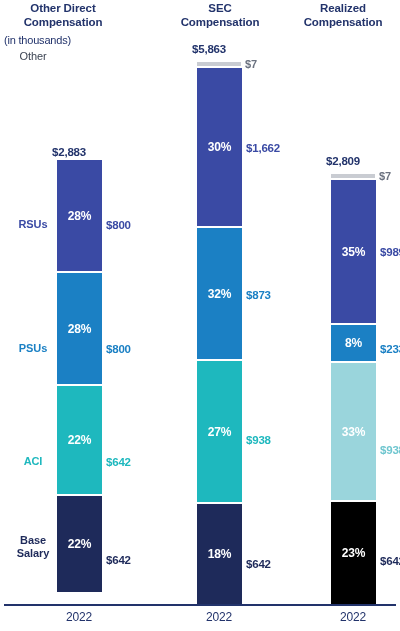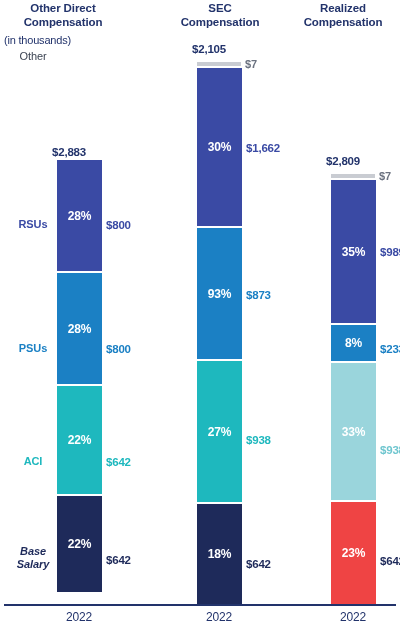--- a/index.html
+++ b/index.html
@@ -129,21 +129,21 @@
     <span class="l1">Realized</span>
     <span class="l2">Compensation</span>
   </div>
 
   <div class="subtitle">(in thousands)</div>
 
   <div class="row-label other" style="top:50px; color:#3b4352;">Other</div>
   <div class="row-label" style="top:218px; color:#3a4aa4;">RSUs</div>
   <div class="row-label" style="top:342px; color:#1b80c4;">PSUs</div>
   <div class="row-label" style="top:455px; color:#1eb8be;">ACI</div>
-  <div class="row-label" style="top:545px; color:#1e2a5a;font-style:italic;">
+  <div class="row-label" style="top:534px; color:#1e2a5a;">
     <span>Base</span><br>
     <span>Salary</span>
   </div>
 
   <div class="total" style="left:52px; top:146px;">$2,883</div>
 
   <div class="bar" style="left:57px; top:160px; width:44px; height:348px;">
     <div class="seg seg-gap" style="top:0px; height:113px; background:#3a4aa4;">
       <span class="pct">28%</span>
     </div>
@@ -156,30 +156,30 @@
     <div class="seg" style="top:336px; height:96px; background:#1e2a5a;">
       <span class="pct">22%</span>
     </div>
   </div>
 
   <div class="val" style="left:106px; top:219px; color:#3a4aa4;">$800</div>
   <div class="val" style="left:106px; top:343px; color:#1b80c4;">$800</div>
   <div class="val" style="left:106px; top:456px; color:#1eb8be;">$642</div>
   <div class="val" style="left:106px; top:554px; color:#1e2a5a;">$642</div>
 
-  <div class="total" style="left:192px; top:43px;">$2,105</div>
+  <div class="total" style="left:192px; top:43px;">$5,863</div>
   <div class="other-sliver" style="left:197px; top:62px; width:44px; height:4px;"></div>
   <div class="other-val" style="left:245px; top:58px;">$7</div>
 
   <div class="bar" style="left:197px; top:68px; width:44px; height:536px;">
     <div class="seg seg-gap" style="top:0px; height:160px; background:#3a4aa4;">
       <span class="pct">30%</span>
     </div>
     <div class="seg seg-gap" style="top:160px; height:133px; background:#1b80c4;">
-      <span class="pct">93%</span>
+      <span class="pct">32%</span>
     </div>
     <div class="seg seg-gap" style="top:293px; height:143px; background:#1eb8be;">
       <span class="pct">27%</span>
     </div>
     <div class="seg" style="top:436px; height:100px; background:#1e2a5a;">
       <span class="pct">18%</span>
     </div>
   </div>
 
   <div class="val" style="left:246px; top:142px; color:#3a4aa4;">$1,662</div>
@@ -194,21 +194,21 @@
   <div class="bar" style="left:331px; top:180px; width:44px; height:424px;">
     <div class="seg seg-gap" style="top:0px; height:145px; background:#3a4aa4;">
       <span class="pct">35%</span>
     </div>
     <div class="seg seg-gap" style="top:145px; height:38px; background:#1b80c4;">
       <span class="pct">8%</span>
     </div>
     <div class="seg seg-gap" style="top:183px; height:139px; background:#9ad5dc;">
       <span class="pct">33%</span>
     </div>
-    <div class="seg" style="top:322px; height:102px; background:#ef4444;">
+    <div class="seg" style="top:322px; height:102px; background:#000000;">
       <span class="pct">23%</span>
     </div>
   </div>
 
   <div class="val" style="left:380px; top:246px; color:#3a4aa4;">$989</div>
   <div class="val" style="left:380px; top:343px; color:#1b80c4;">$233</div>
   <div class="val" style="left:380px; top:444px; color:#6fc6cf;">$938</div>
   <div class="val" style="left:380px; top:555px; color:#1e2a5a;">$642</div>
 
   <div class="axis-line" style="top:604px;"></div>

